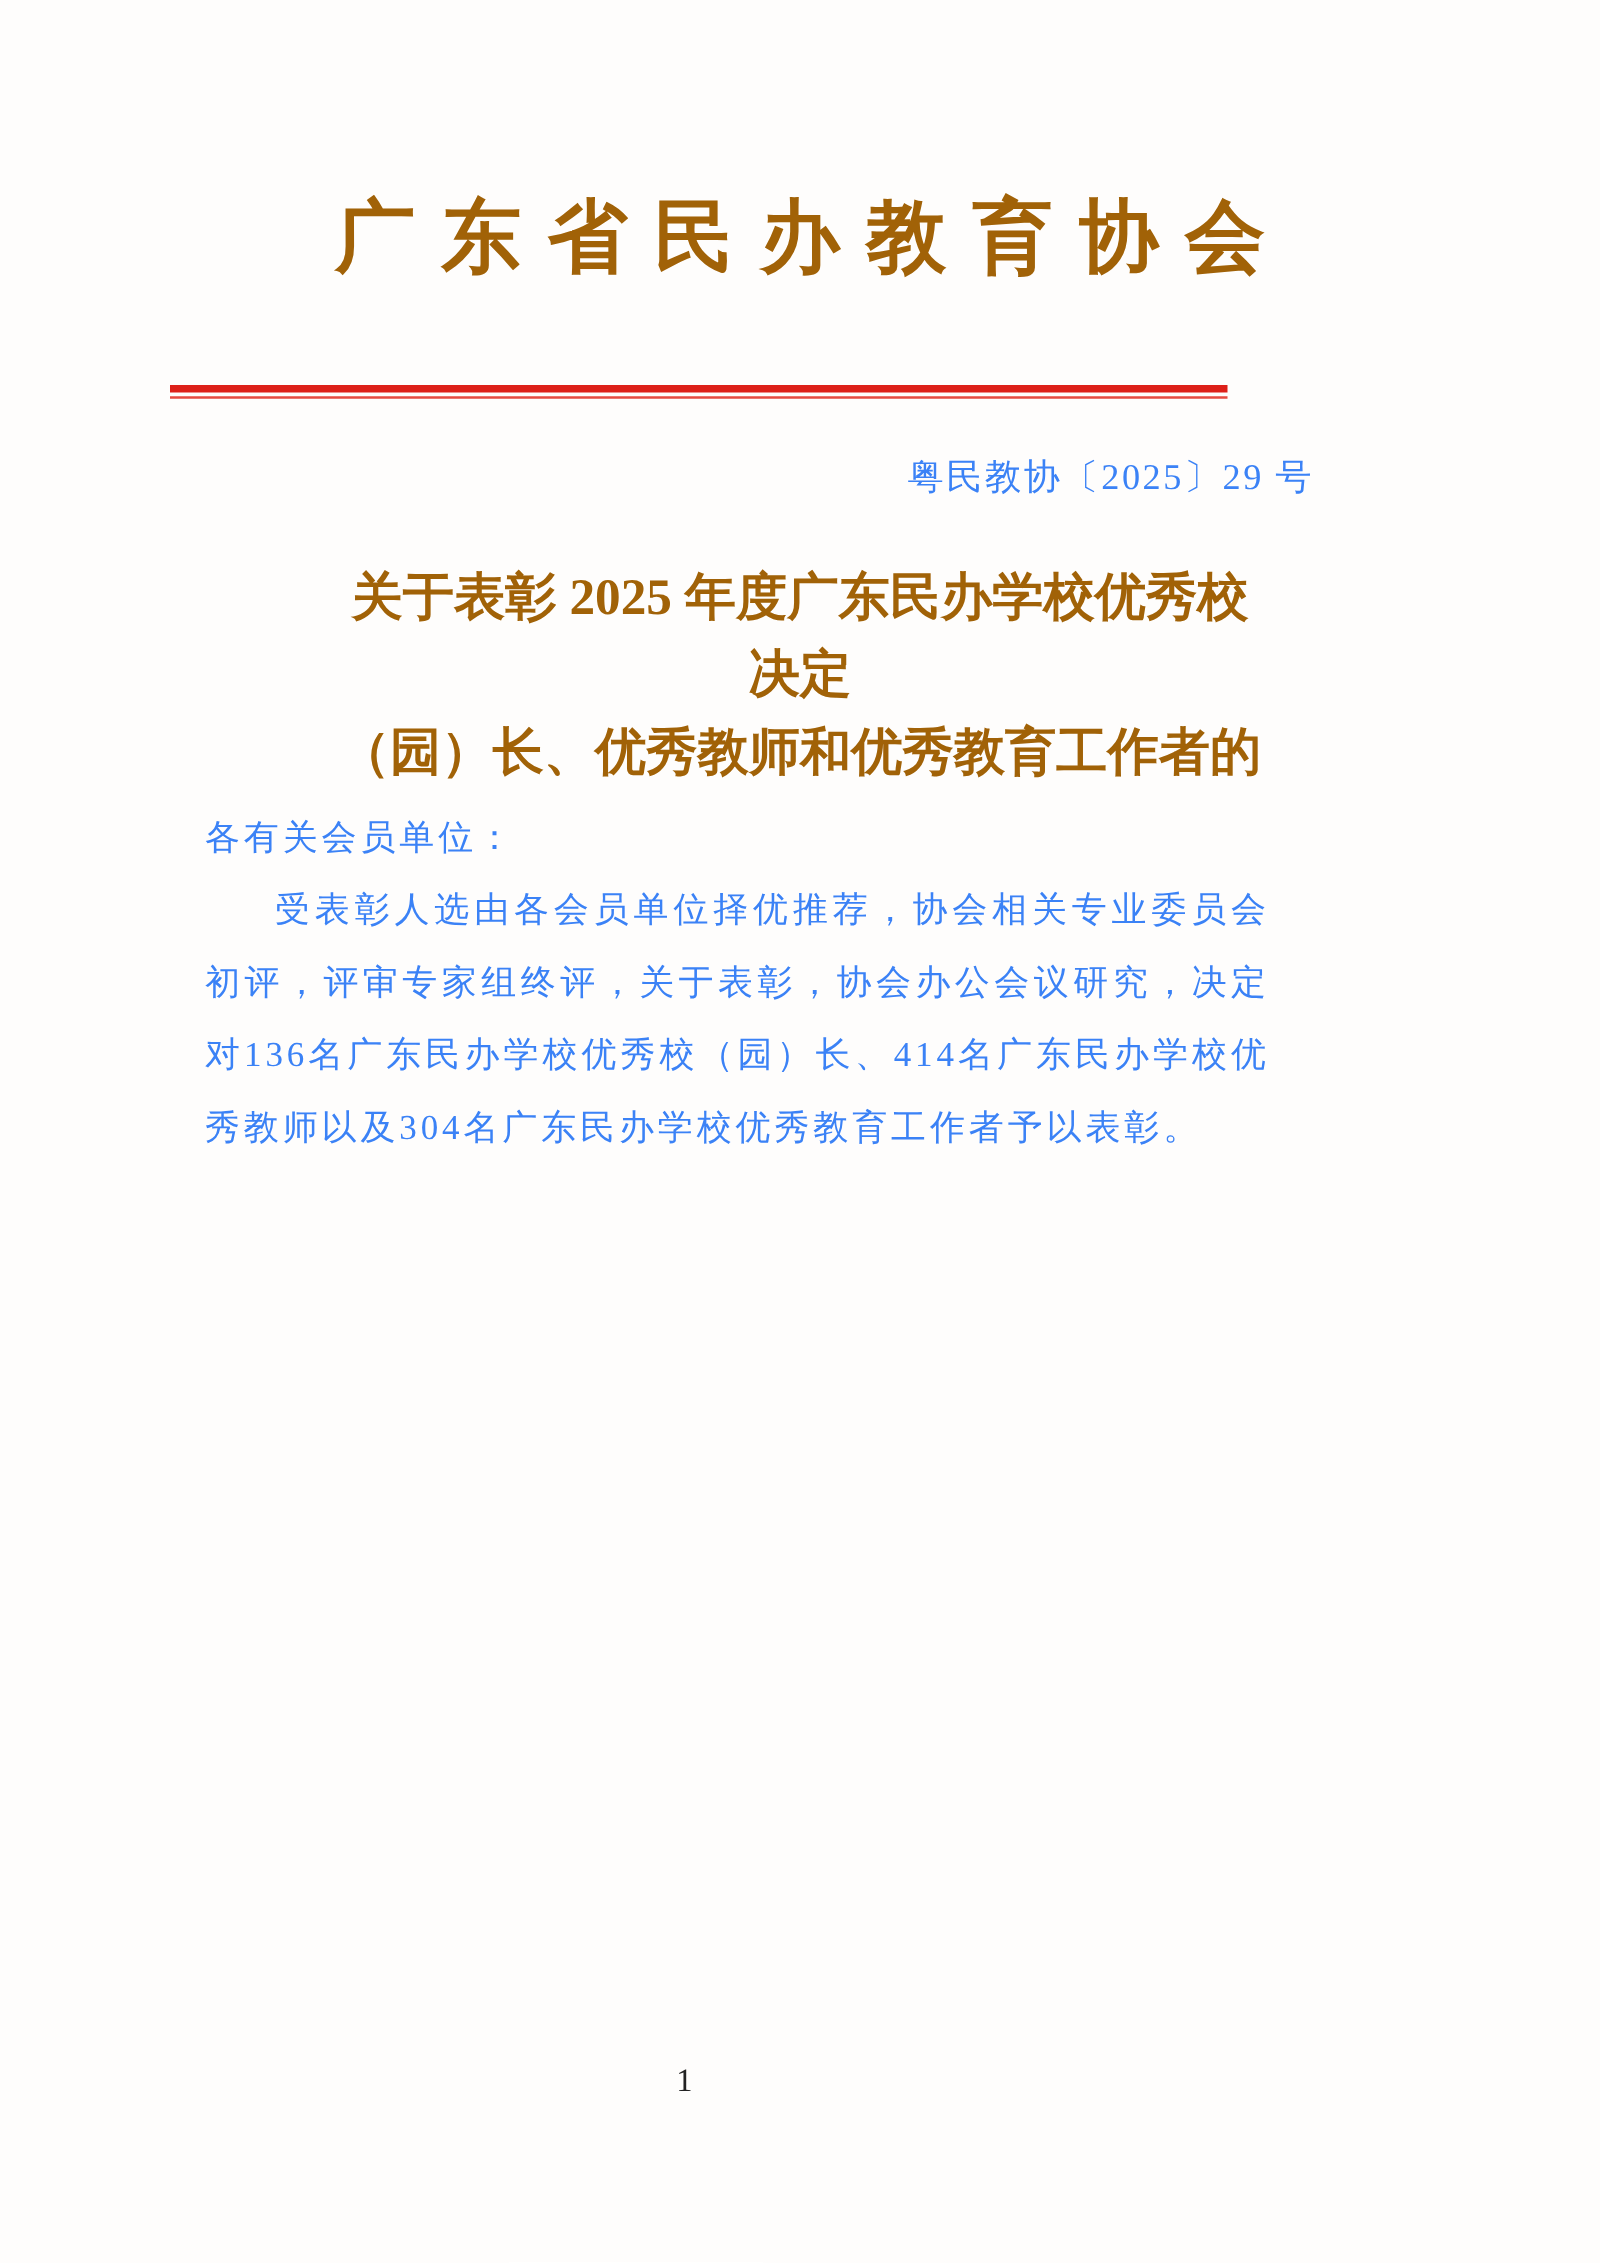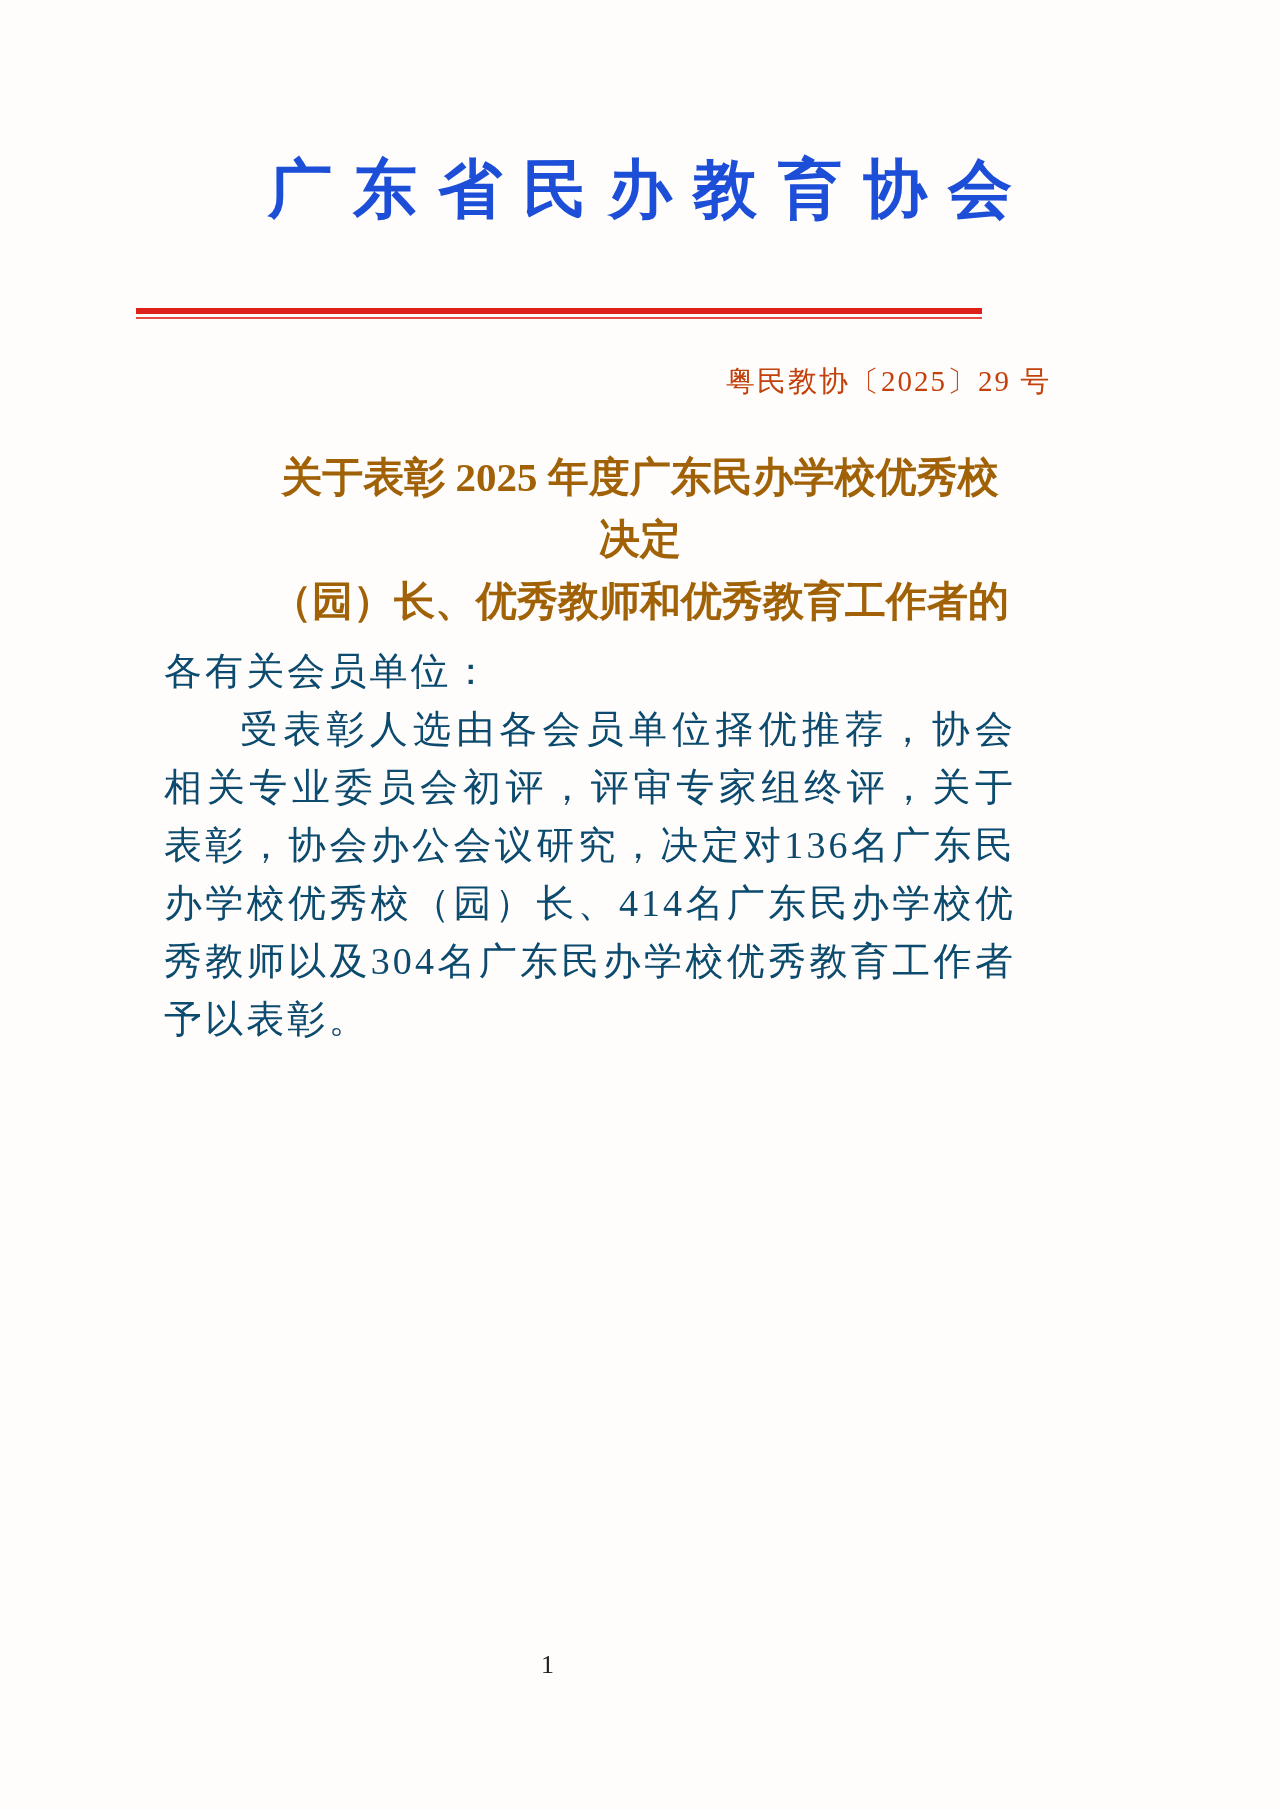--- a/index.html
+++ b/index.html
@@ -12,64 +12,64 @@
     position: relative;
     width: 1280px; height: 1810px;
     background: #fefdfc;
     overflow: hidden;
   }
   
   .letterhead {
     position: absolute;
     top: 146px; left: 0; width: 100%;
     text-align: center;
-    color: #1d4ed8;
+    color: #a16207;
     font-weight: bold;
     font-size: 64px;
     letter-spacing: 21px;
     padding-left: 21px; 
     white-space: nowrap;
   }
   
   .red-rule {
     position: absolute;
     top: 308px; left: 136px; width: 846px;
   }
   .red-rule .thick { height: 6px; background: #dd2018; }
   .red-rule .thin  { height: 2px; background: #e64a40; margin-top: 3px; }
 
   
   .doc-number {
     position: absolute;
     top: 362px; left: 726px;
     font-size: 29px;
-    color: #c2410c;
+    color: #3b82f6;
     letter-spacing: 2px;
     white-space: nowrap;
   }
 
   
   .title {
     position: absolute;
     top: 446px; left: 0; width: 100%;
     text-align: center;
     font-weight: bold;
     color: #a16207;
     font-size: 41px;
     line-height: 62px;
   }
 
   
   .body-text {
     position: absolute;
     top: 642px; left: 164px; width: 852px;
-    font-size: 38px;
+    font-size: 28px;
     line-height: 58px;
     letter-spacing: 3.1px;
-    color: #0c4a6e;
+    color: #3b82f6;
     text-align: justify;
     text-justify: inter-character;
   }
   .body-text .salutation { text-indent: 0; }
   .body-text .para { text-indent: 2em; }
 
   
   .page-number {
     position: absolute;
     top: 1650px; left: 541px;

